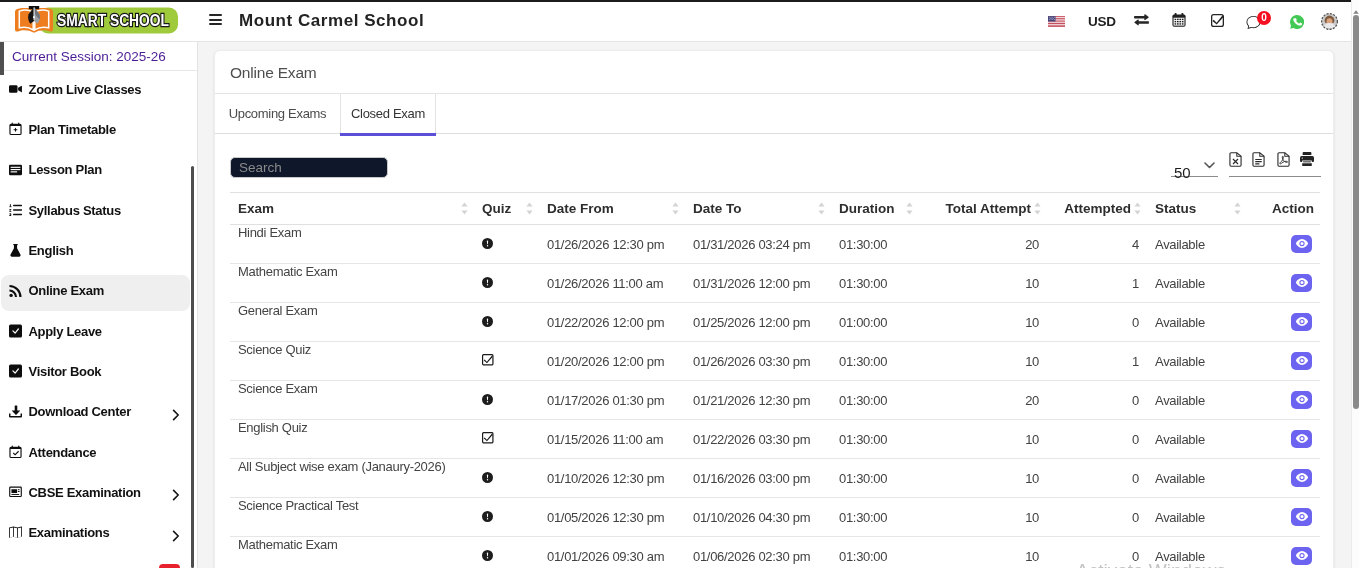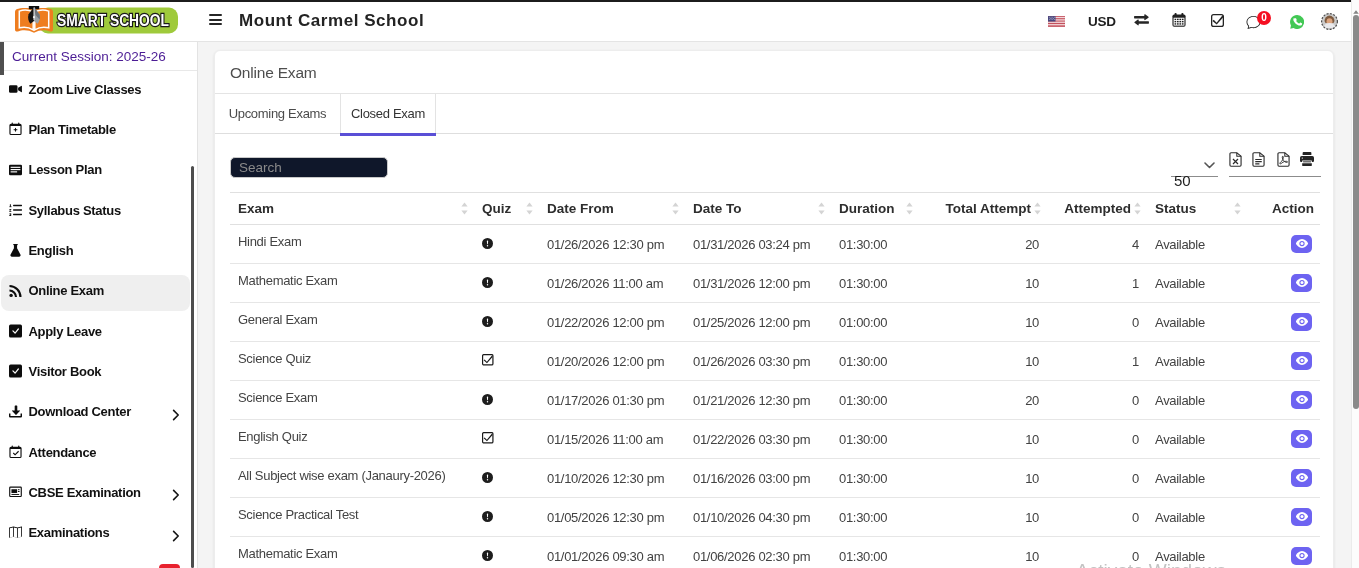--- a/index.html
+++ b/index.html
@@ -32,29 +32,29 @@
 .card { position:absolute; left:16px; top:8px; width:1120px; height:560px; background:#fff; border-radius:6px; box-shadow:0 1px 3px rgba(0,0,0,0.09); border:1px solid #ededed;}
 .card-title { height:43px; line-height:43px; padding-left:15px; font-size:15.5px; letter-spacing:-0.2px; color:#4e4e4e; border-bottom:1px solid #e4e4e4; }
 .tabs { height:40px; border-bottom:1px solid #dedede; position:relative; display:flex; }
 .tab { height:40px; line-height:40px; text-align:center; font-size:13px; letter-spacing:-0.3px; color:#4b4b4b; border-right:1px solid #e3e3e3; }
 .tab1 { width:126px; }
 .tab2 { width:95px; color:#333; position:relative; }
 .tab2:after { content:""; position:absolute; left:-1px; right:-1px; bottom:-2px; height:3px; background:#5a4fd6; }
 .toolbar { position:relative; height:58px; }
 .search { position:absolute; left:15px; top:23px; width:158px; height:21px; border:1px solid #c9c9c9; border-radius:5px; font-size:13.5px; color:#8a8a8a; padding-left:8px; line-height:19px; background:#0f172a;}
 .pagesel { position:absolute; left:956px; top:16px; width:47px; height:27px; border-bottom:1px solid #8c8c8c; font-size:15px; color:#1d1d1d; }
-.pagesel .num { position:absolute; left:3px; top:22px; }
+.pagesel .num { position:absolute; left:3px; top:14px; }
 .pagesel svg { position:absolute; right:3px; top:12px; }
 .expgroup { position:absolute; left:1014px; top:12px; width:92px; height:31px; border-bottom:1px solid #8c8c8c; }
 .expgroup svg { position:absolute; top:6px; }
 
 table { border-collapse:collapse; width:1090px; margin-left:15px; font-size:13px; letter-spacing:-0.3px; color:#424242; }
 th { font-weight:bold; color:#2e2e2e; text-align:left; padding:0 8px; height:32px; border-top:1px solid #e0e0e0; border-bottom:1px solid #e0e0e0; position:relative; font-size:13.5px; letter-spacing:0;}
 td { height:39px; border-bottom:1px solid #e6e6e6; padding:0 8px; }
-td.exam { vertical-align:top; padding-top:9px; color:#444;}
+td.exam { vertical-align:top; color:#444;}
 th .sort { position:absolute; right:6px; top:9px; width:7px; height:13px; }
 th.r, td.r { text-align:right; } th.r { padding-right:16px; } #actionth { padding-right:6px; }
 .actbtn { display:inline-block; width:21px; height:18px; background:#6d63f1; border-radius:5px; text-align:center; line-height:17px; vertical-align:middle;}
 .watermark { position:absolute; left:878px; top:518px; font-size:19px; color:#c3c3c3; z-index:60;}
 
 .pgsb { position:absolute; right:0; top:0; width:8px; height:568px; background:#fcfcfc; border-left:1px solid #ebebeb; z-index:70;}
 .pgsb .thumb { position:absolute; left:1px; top:15px; width:6px; height:394px; background:#8a8a8a; border-radius:3px; }
 .pgsb .arr { position:absolute; left:0px; top:2px; width:8px; height:8px; }
 </style>
 </head>

